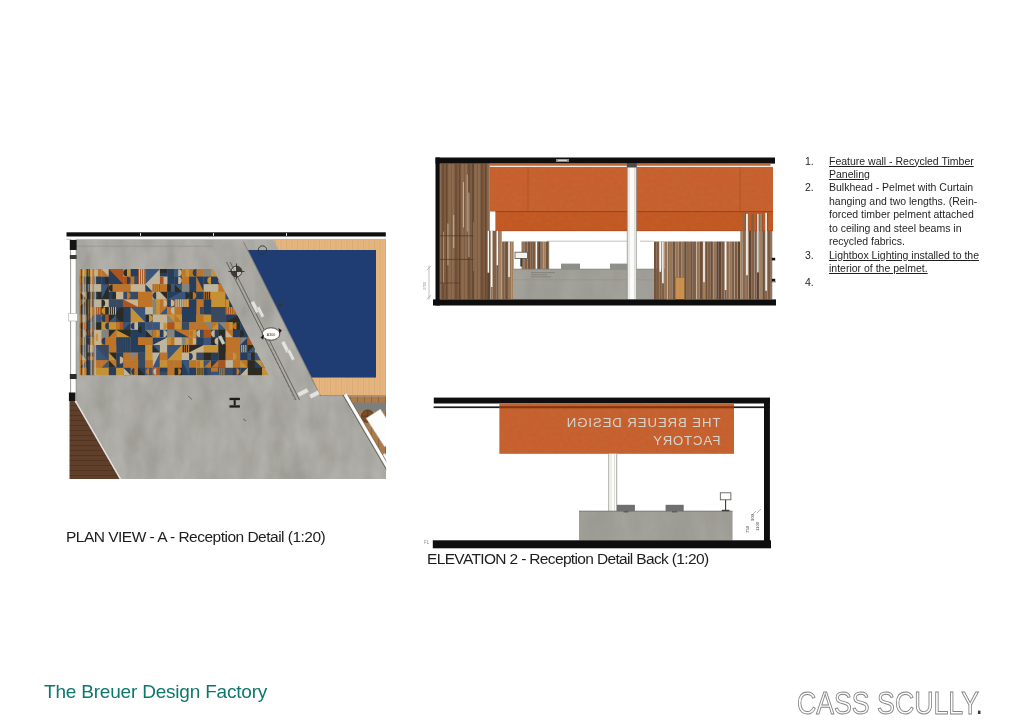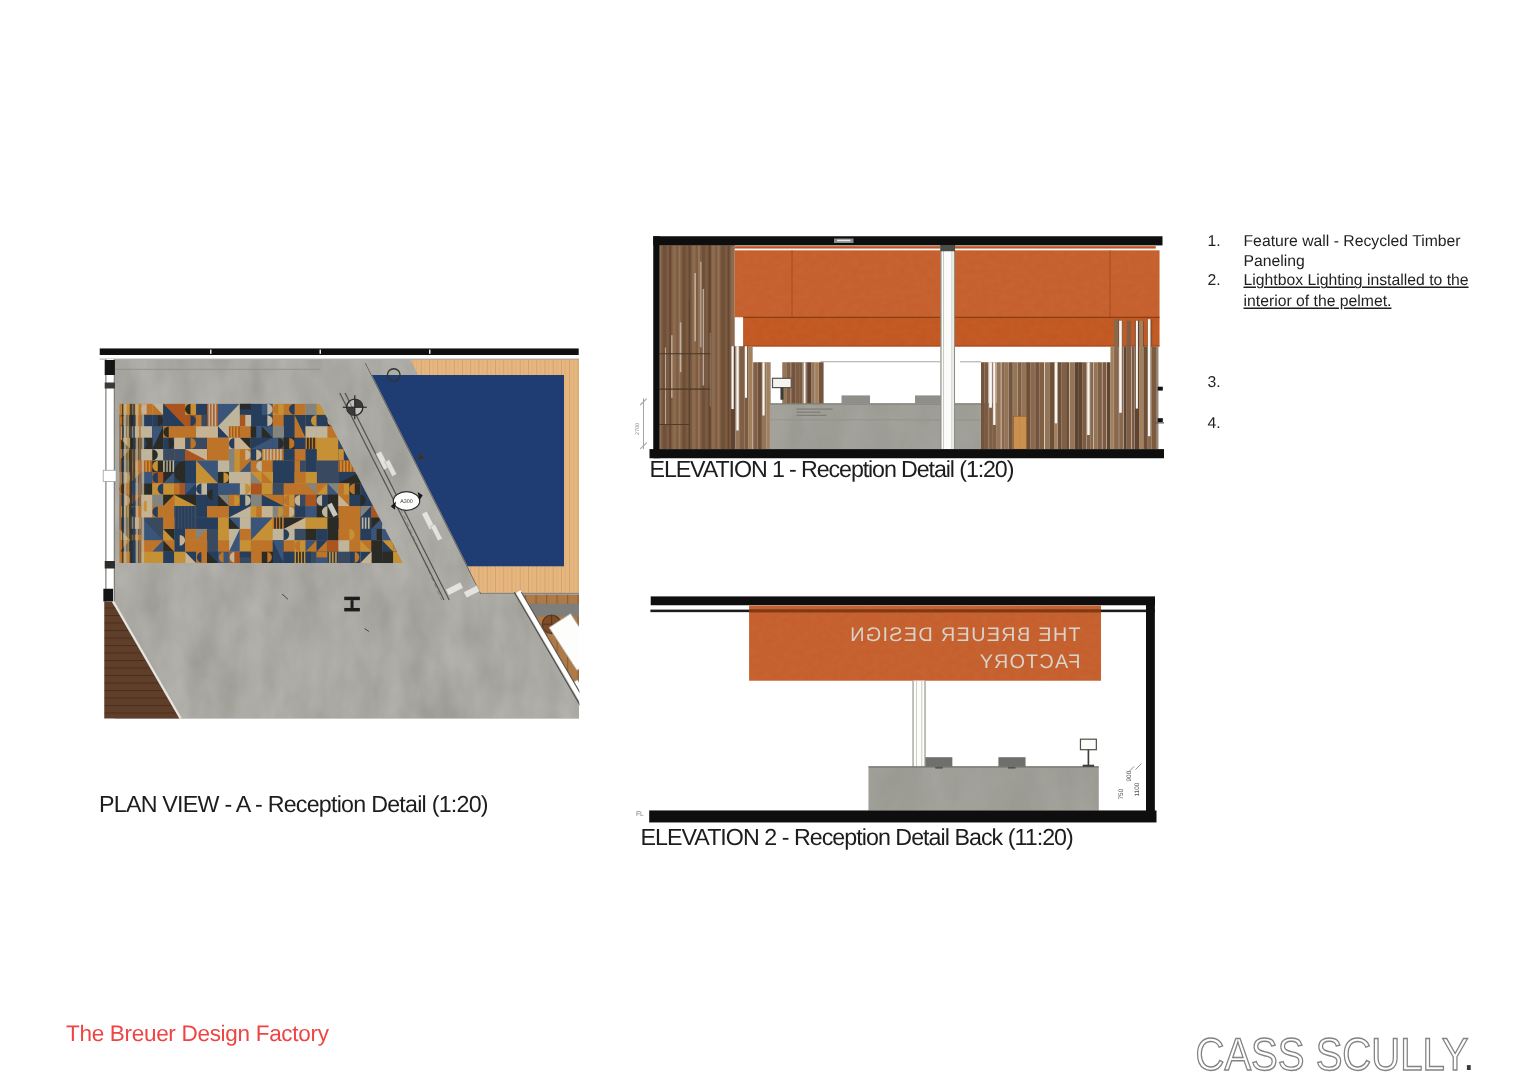--- a/index.html
+++ b/index.html
@@ -997,31 +997,31 @@
   <g stroke="#6a6a64" stroke-width="0.5">
     <line x1="752" y1="515" x2="756" y2="511"></line>
     <line x1="757" y1="513" x2="761" y2="509"></line>
   </g>
 </g>
 </g>
 </svg>
 
 <div class="abs title" style="left:66px;top:528px;letter-spacing:-0.51px;">PLAN VIEW - A - Reception Detail (1:20)</div>
 
-<div class="abs title" style="left:433px;top:304.5px;letter-spacing:-0.74px;">ELEVATION 1 - Reception Detail (1:20)</div>
-
-<div class="abs title" style="left:427px;top:549.5px;letter-spacing:-0.65px;">ELEVATION 2 - Reception Detail Back (11:20)</div>
+
+<div class="abs title" style="left:427px;top:549.5px;letter-spacing:-0.65px;">ELEVATION 2 - Reception Detail Back (1:20)</div>
 
 <div class="abs" style="left:805px;top:154.5px;width:200px;font-size:10.5px;line-height:13.45px;color:#1f1f1f;">
   <div style="position:relative;">
     <span class="abs" style="left:0;top:0;">1.</span>
-    <div style="margin-left:24px;">Feature wall - Recycled Timber<br>Paneling</div>
+    <div style="margin-left:24px;text-decoration:underline;">Feature wall - Recycled Timber<br>Paneling</div>
     <span class="abs" style="left:0;top:26.9px;">2.</span>
+    <div style="margin-left:24px;">Bulkhead - Pelmet with Curtain<br>hanging and two lengths. (Rein-<br>forced timber pelment attached<br>to ceiling and steel beams in<br>recycled fabrics.</div>
     <span class="abs" style="left:0;top:94.2px;">3.</span>
     <div style="margin-left:24px;text-decoration:underline;">Lightbox Lighting installed to the<br>interior of the pelmet.</div>
     <span class="abs" style="left:0;top:121.1px;">4.</span>
   </div>
 </div>
 
-<div class="abs" style="left:44px;top:680.5px;font-size:15px;letter-spacing:-0.2px;color:#ef4444;">The Breuer Design Factory</div>
+<div class="abs" style="left:44px;top:680.5px;font-size:19px;letter-spacing:-0.2px;color:#0f766e;">The Breuer Design Factory</div>
 
 <div class="abs" style="left:797px;top:685.5px;font-size:30.5px;letter-spacing:0;color:transparent;-webkit-text-stroke:0.95px #848484;white-space:nowrap;transform:scaleX(0.875);transform-origin:0 0;">CASS SCULLY<span style="-webkit-text-stroke:0;color:#3a3a3a;">.</span></div>
 
 </div>
 </body></html>

